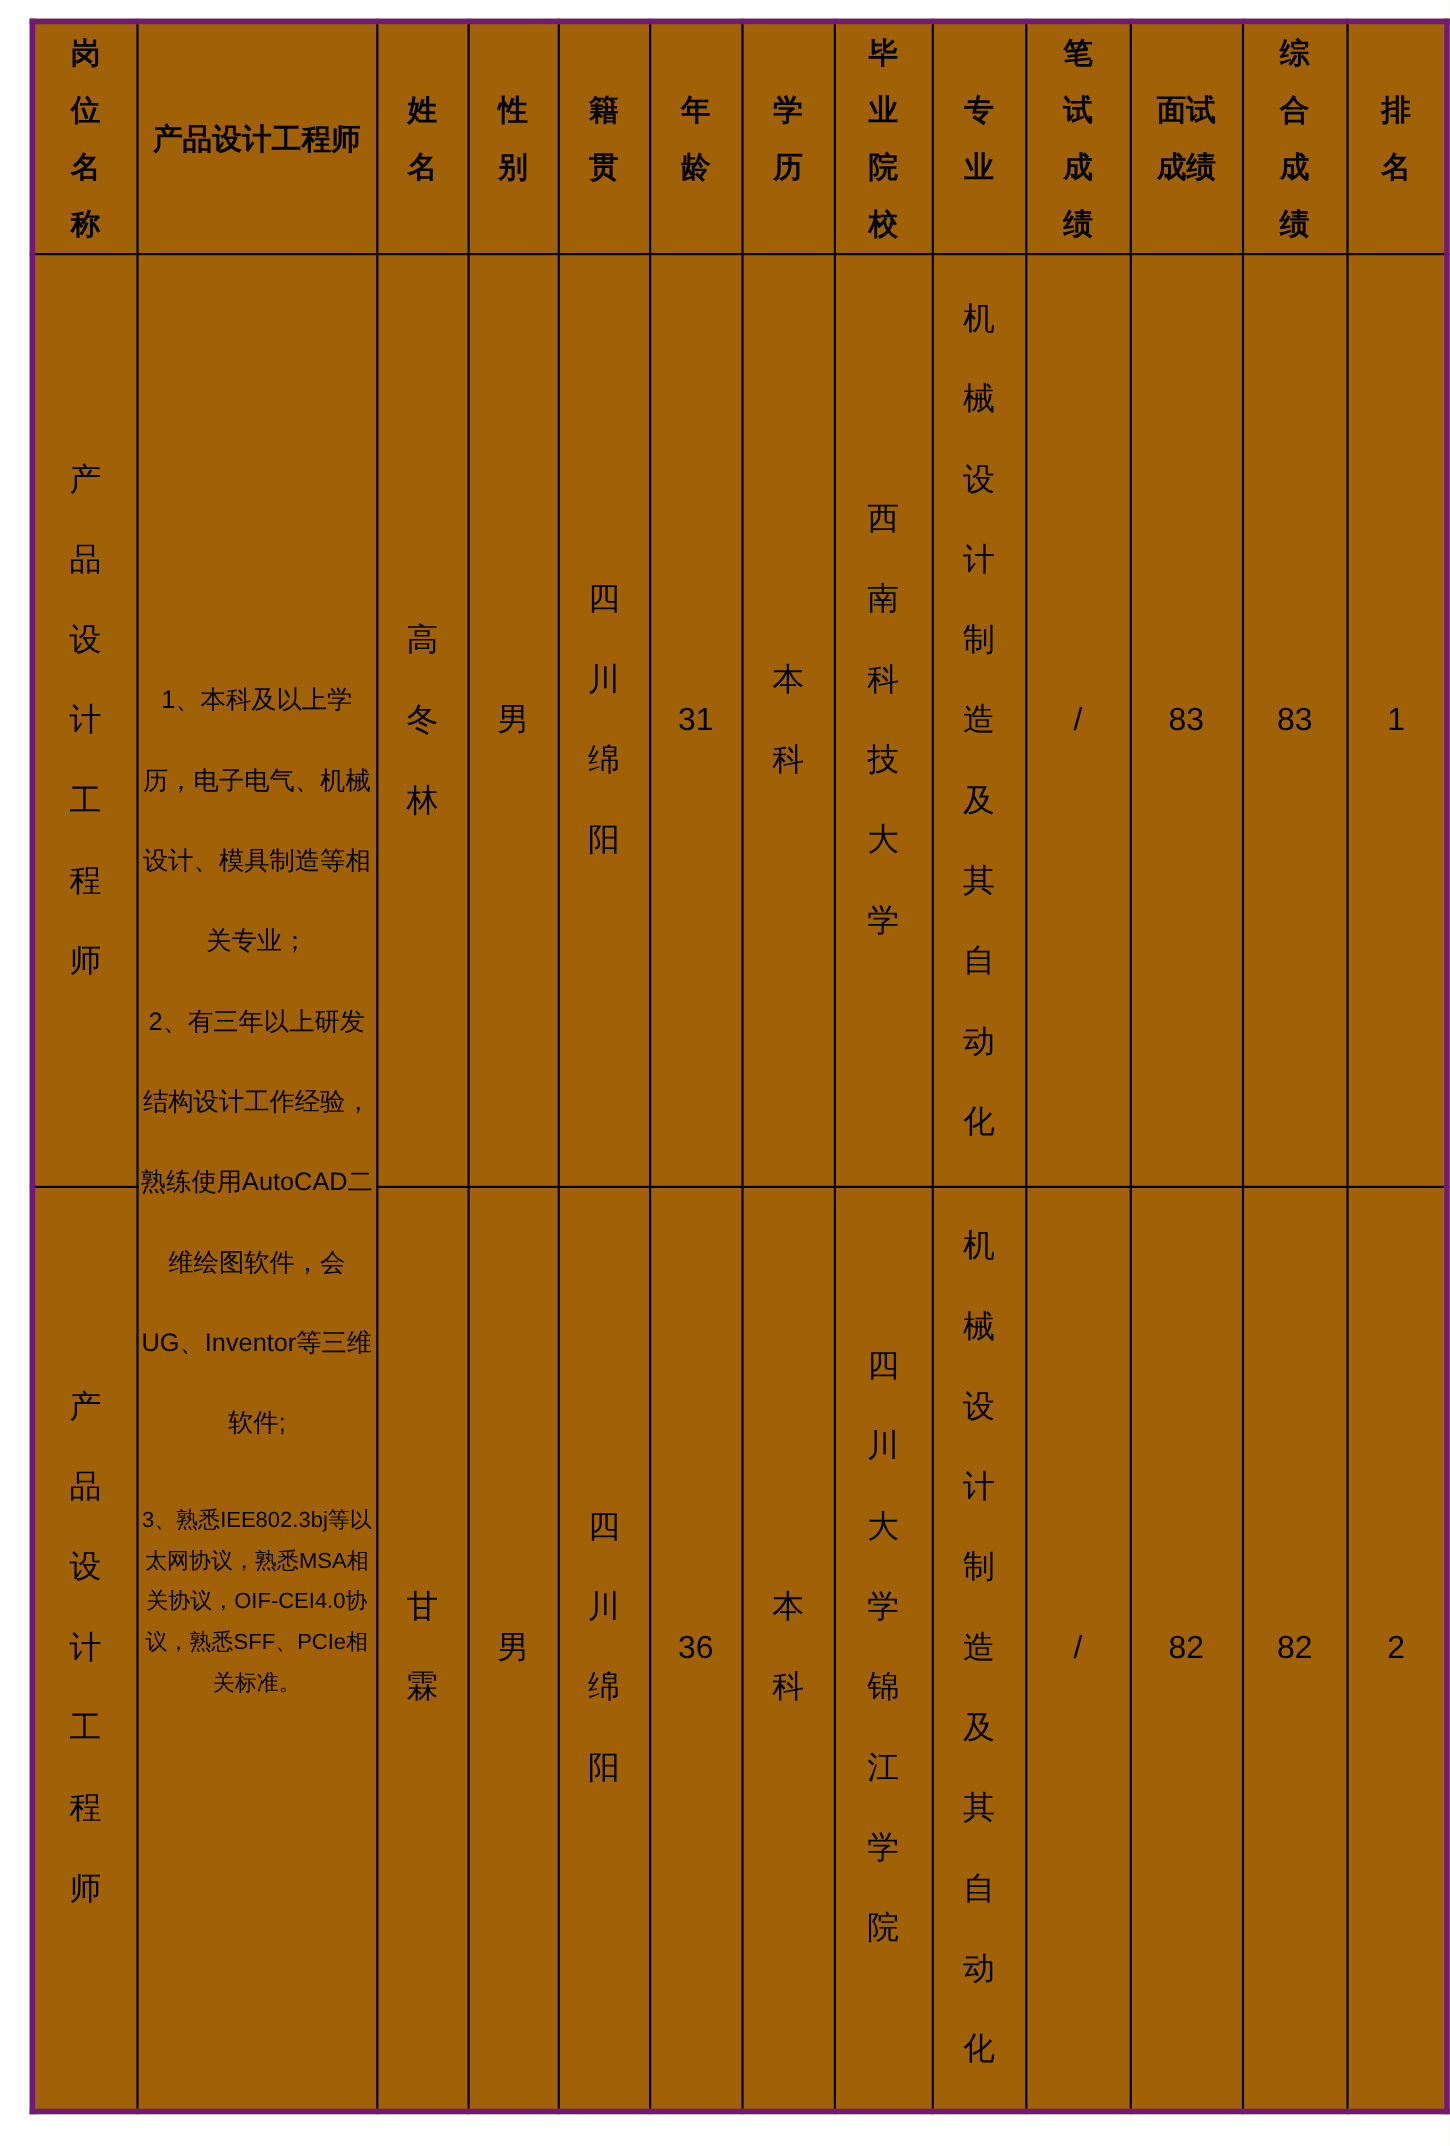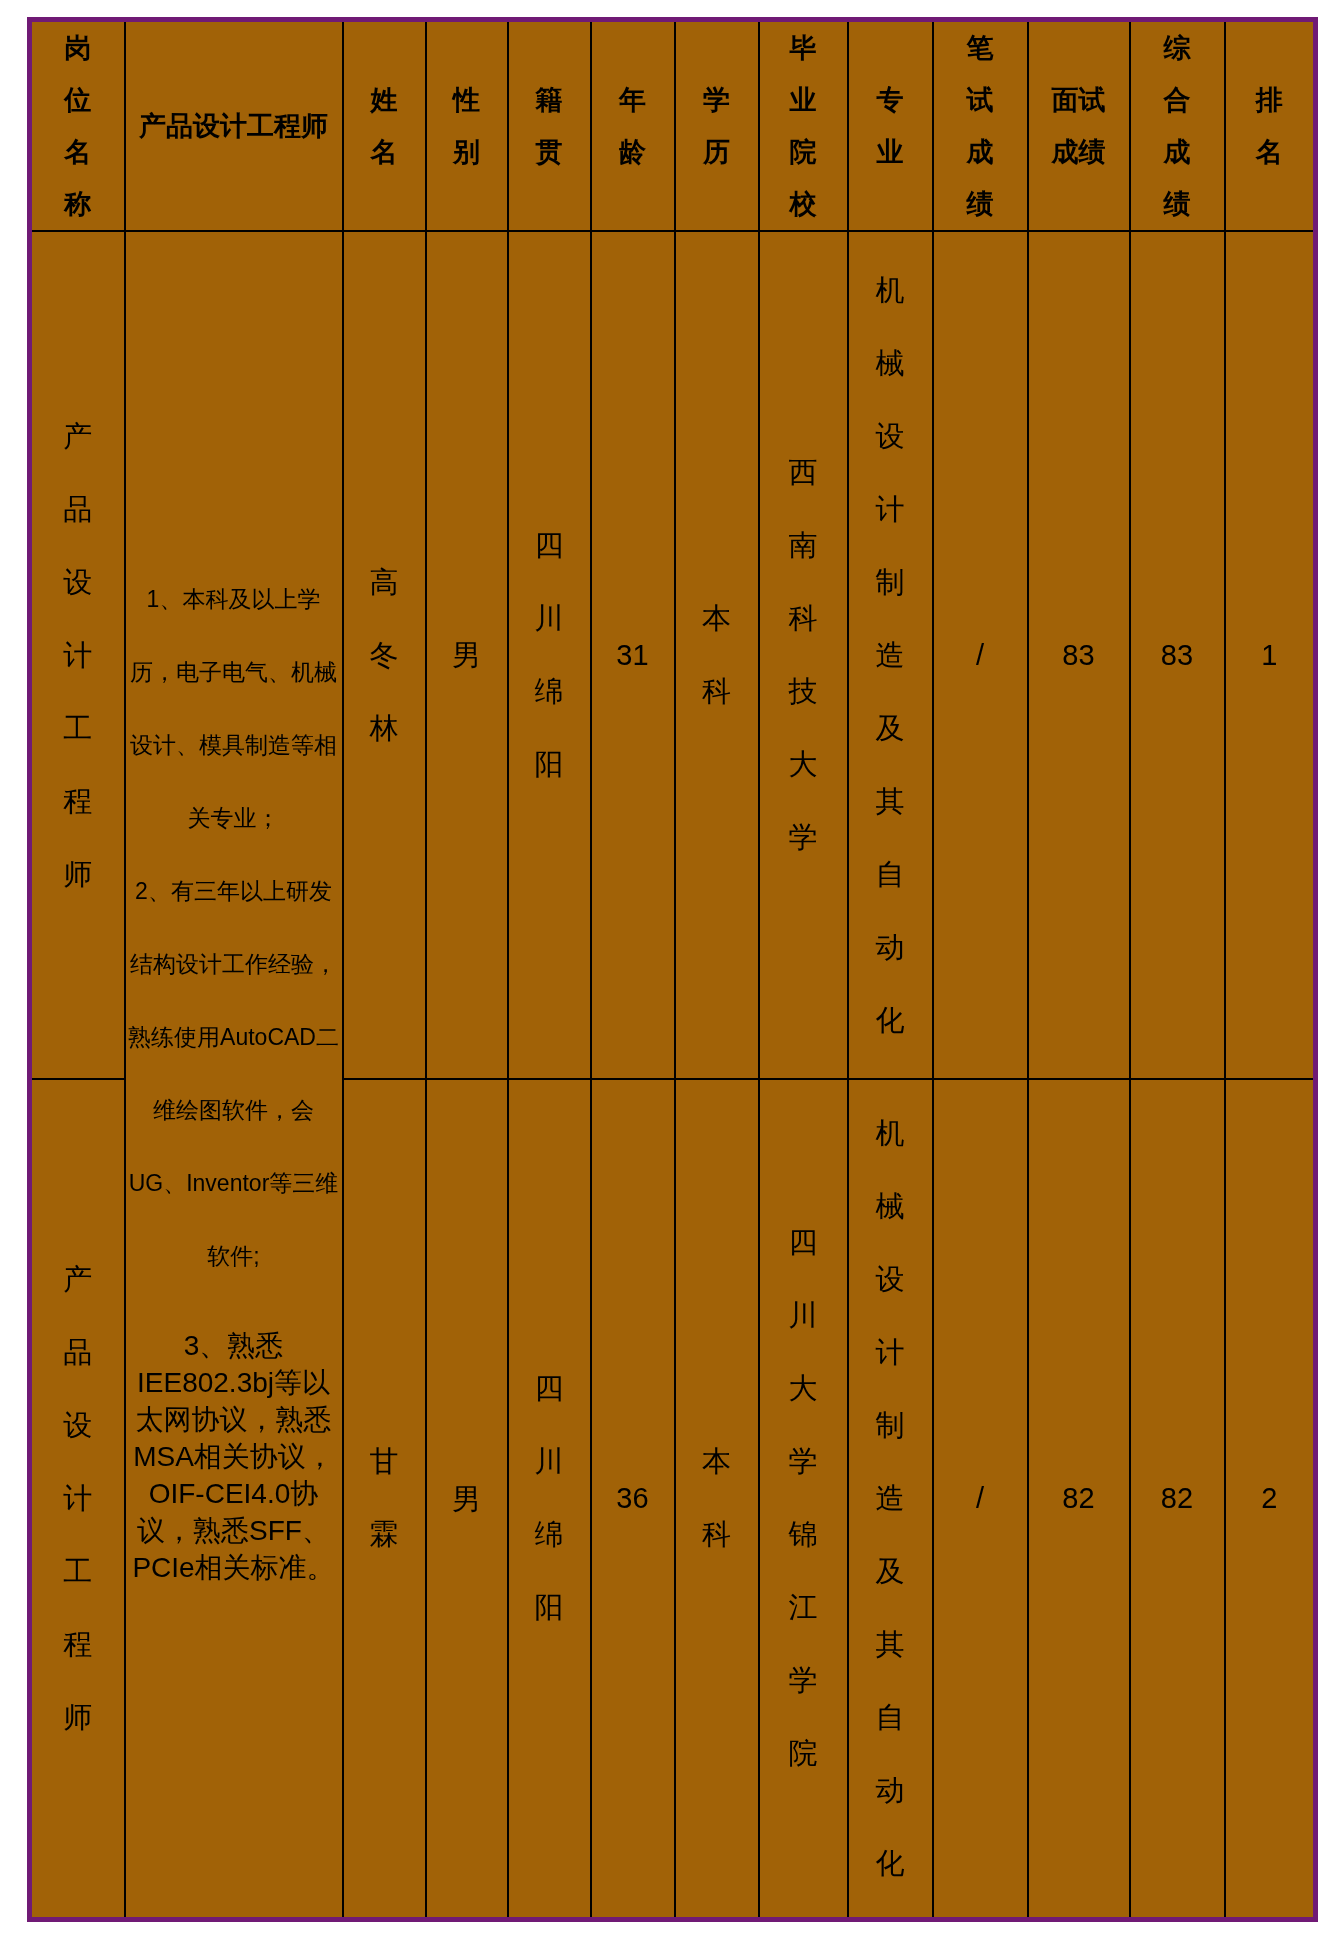--- a/index.html
+++ b/index.html
@@ -66,21 +66,21 @@
     vertical-align: middle;
     padding: 0 10px 0 12px;
   }
   .req-para {
     font-size: 23px;
     line-height: 73px;
     margin: 0;
     word-break: break-word;
   }
   .req-para-dense {
-    font-size: 28px;
+    font-size: 20px;
     line-height: 37px;
     margin: 34px 0 0 0;
     word-break: break-word;
   }
 </style>
 </head>
 <body>
 
 <table class="score-table">
   <colgroup>

